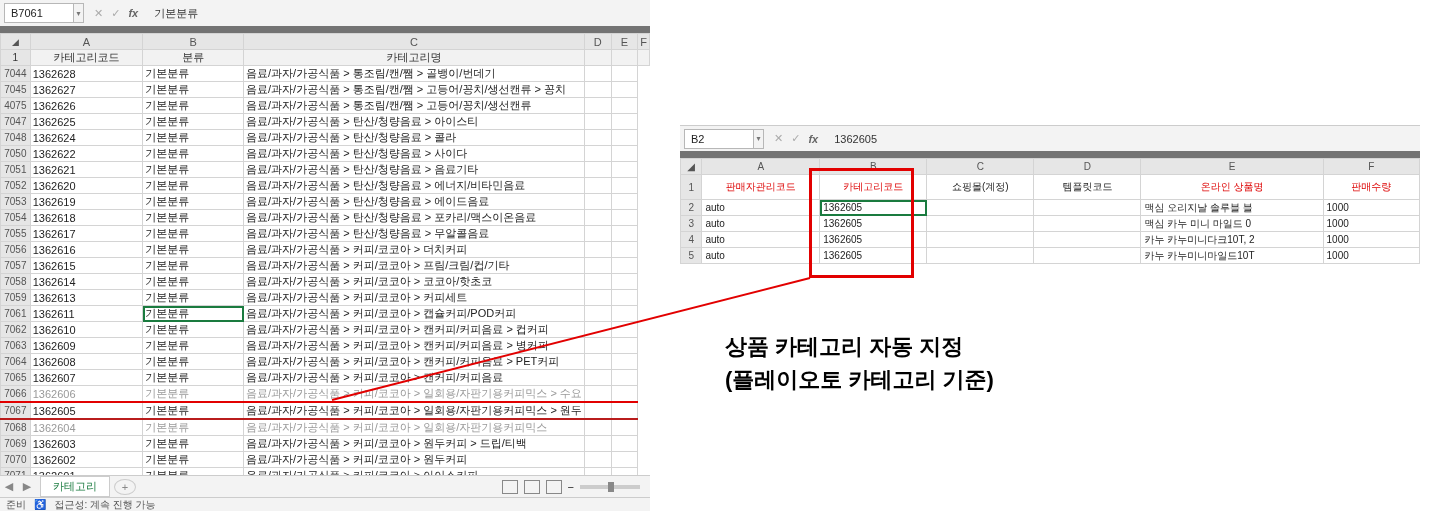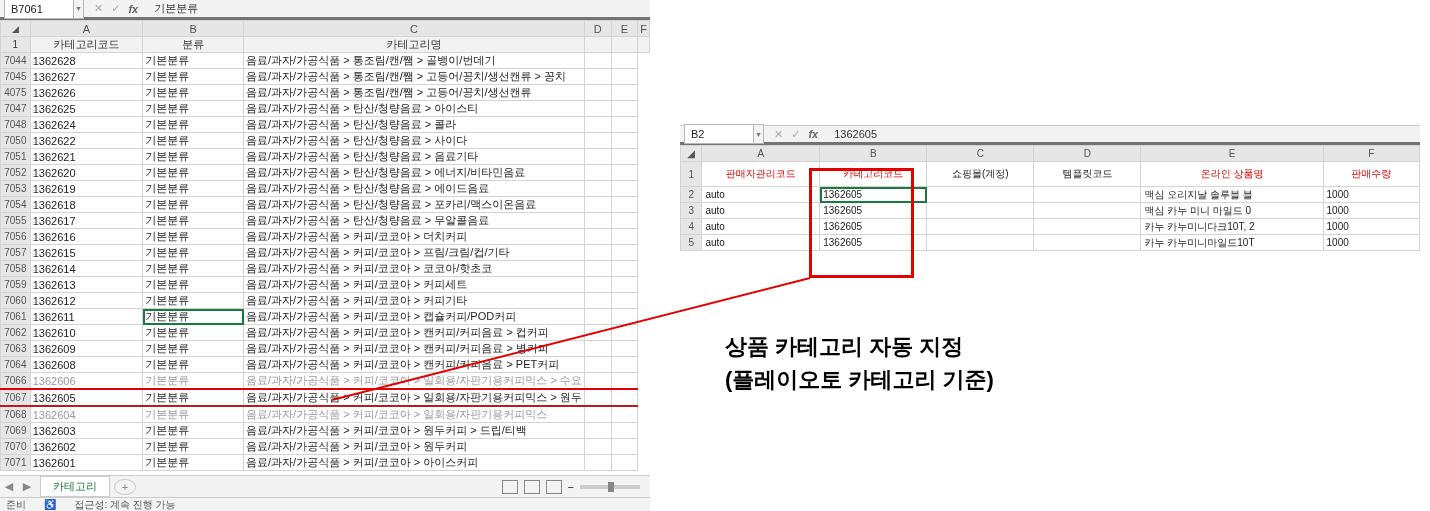--- a/index.html
+++ b/index.html
@@ -19,22 +19,22 @@
       left: 0;
       top: 0;
       width: 650px;
       height: 511px;
       background: #fff;
     }
     
     .name-box-row {
       display: flex;
       align-items: center;
-      height: 20px;
-      border-bottom: 3px solid #737373;
+      height: 33px;
+      border-bottom: 7px solid #737373;
       background: #f3f3f3;
     }
     .name-box {
       width: 70px;
       height: 20px;
       border: 1px solid #b7b7b7;
       background: #fff;
       padding: 1px 6px;
       font-size: 11px;
       margin-left: 4px;
@@ -178,21 +178,21 @@
       bottom: 0;
       left: 0;
       width: 100%;
       height: 14px;
       background: #f3f3f3;
       border-top: 1px solid #ccc;
       font-size: 10px;
       padding: 0 6px;
       display: flex;
       align-items: center;
-      gap: 18px;
+      gap: 8px;
       color: #555;
     }
     
     
     .right-sheet {
       position: absolute;
       left: 680px;
       top: 125px;
       width: 740px;
     }
@@ -388,28 +388,20 @@
       </div>
       <div class="grid-row">
         <div class="grid-cell row-hdr">7059</div>
         <div class="grid-cell col-A">1362613</div>
         <div class="grid-cell col-B">기본분류</div>
         <div class="grid-cell col-C">음료/과자/가공식품 &gt; 커피/코코아 &gt; 커피세트</div>
         <div class="grid-cell col-D"></div>
         <div class="grid-cell col-E"></div>
       </div>
       <div class="grid-row">
-        <div class="grid-cell row-hdr">7060</div>
-        <div class="grid-cell col-A">1362612</div>
-        <div class="grid-cell col-B">기본분류</div>
-        <div class="grid-cell col-C">음료/과자/가공식품 &gt; 커피/코코아 &gt; 커피기타</div>
-        <div class="grid-cell col-D"></div>
-        <div class="grid-cell col-E"></div>
-      </div>
-      <div class="grid-row">
         <div class="grid-cell row-hdr">7061</div>
         <div class="grid-cell col-A">1362611</div>
         <div class="grid-cell col-B active-cell-border">기본분류</div>
         <div class="grid-cell col-C">음료/과자/가공식품 &gt; 커피/코코아 &gt; 캡슐커피/POD커피</div>
         <div class="grid-cell col-D"></div>
         <div class="grid-cell col-E"></div>
       </div>
       <div class="grid-row">
         <div class="grid-cell row-hdr">7062</div>
         <div class="grid-cell col-A">1362610</div>
@@ -424,20 +416,28 @@
         <div class="grid-cell col-B">기본분류</div>
         <div class="grid-cell col-C">음료/과자/가공식품 &gt; 커피/코코아 &gt; 캔커피/커피음료 &gt; 병커피</div>
         <div class="grid-cell col-D"></div>
         <div class="grid-cell col-E"></div>
       </div>
       <div class="grid-row">
         <div class="grid-cell row-hdr">7064</div>
         <div class="grid-cell col-A">1362608</div>
         <div class="grid-cell col-B">기본분류</div>
         <div class="grid-cell col-C">음료/과자/가공식품 &gt; 커피/코코아 &gt; 캔커피/커피음료 &gt; PET커피</div>
+        <div class="grid-cell col-D"></div>
+        <div class="grid-cell col-E"></div>
+      </div>
+      <div class="grid-row">
+        <div class="grid-cell row-hdr">7065</div>
+        <div class="grid-cell col-A">1362607</div>
+        <div class="grid-cell col-B">기본분류</div>
+        <div class="grid-cell col-C">음료/과자/가공식품 &gt; 커피/코코아 &gt; 캔커피/커피음료</div>
         <div class="grid-cell col-D"></div>
         <div class="grid-cell col-E"></div>
       </div>
       <div class="grid-row dim">
         <div class="grid-cell row-hdr">7066</div>
         <div class="grid-cell col-A">1362606</div>
         <div class="grid-cell col-B">기본분류</div>
         <div class="grid-cell col-C">음료/과자/가공식품 &gt; 커피/코코아 &gt; 일회용/자판기용커피믹스 &gt; 수요</div>
         <div class="grid-cell col-D"></div>
         <div class="grid-cell col-E"></div>

